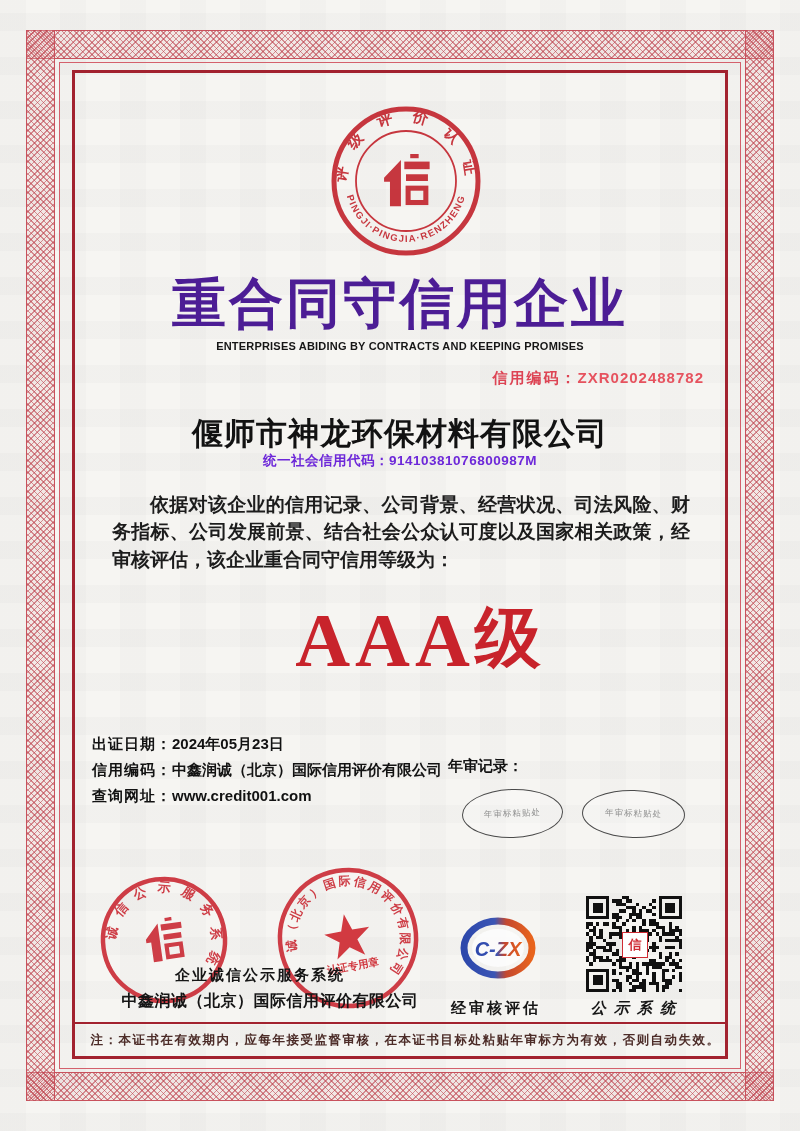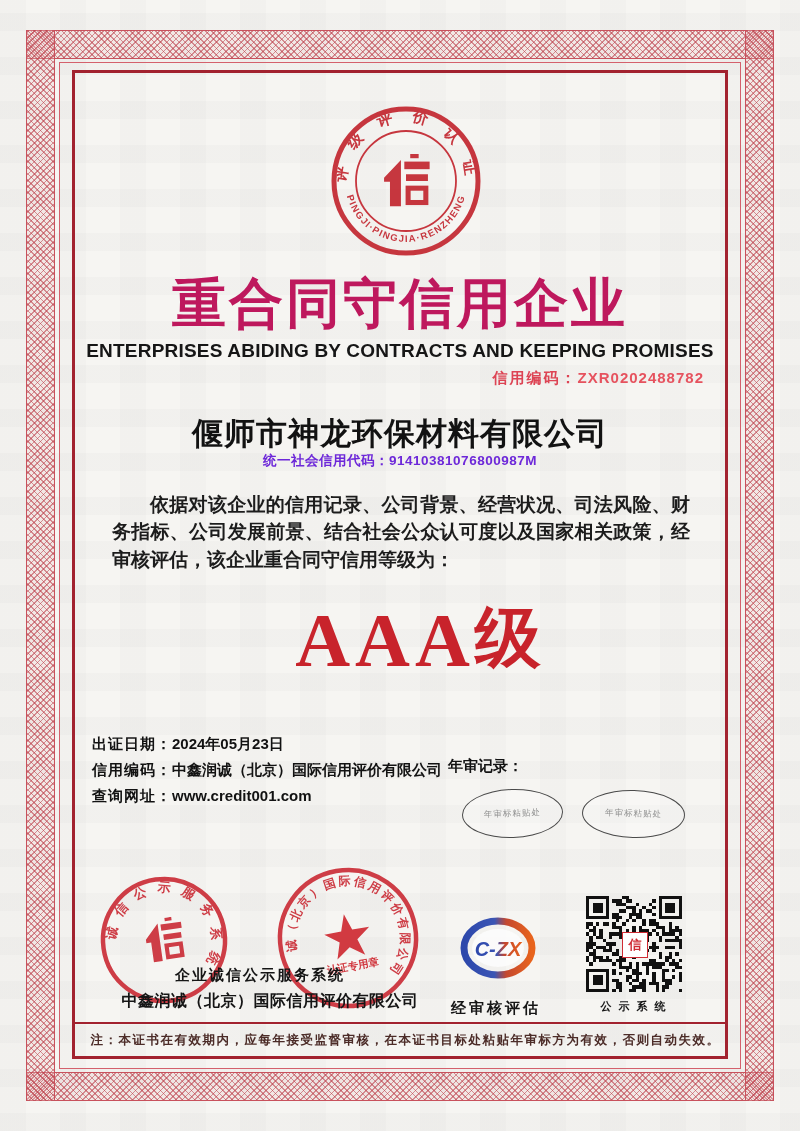--- a/index.html
+++ b/index.html
@@ -22,23 +22,23 @@
   .lace-bottom{left:26px;right:26px;bottom:30px;height:27px;border-top:1.5px solid #c8515c;border-bottom:1px solid #c8515c;}
   .lace-left{top:30px;bottom:30px;left:26px;width:27px;border-left:1px solid #c8515c;border-right:1.5px solid #c8515c;}
   .lace-right{top:30px;bottom:30px;right:26px;width:27px;border-right:1px solid #c8515c;border-left:1.5px solid #c8515c;}
   .thin-frame{position:absolute;left:59px;right:59px;top:62px;bottom:62px;border:1px solid #d4606c;}
   .main-frame{position:absolute;left:72px;right:72px;top:70px;bottom:72px;border:3px solid #a2222f;}
 
   .abs{position:absolute;}
   .center{left:0;right:0;text-align:center;}
 
   
-  .cert-title{top:268px;font-size:54px;font-weight:900;color:#be185d;letter-spacing:3px;
+  .cert-title{top:268px;font-size:54px;font-weight:900;color:#4c1d95;letter-spacing:3px;
     font-family:"Liberation Sans","DejaVu Sans",sans-serif;}
-  .cert-subtitle{top:340px;font-size:19px;font-weight:800;color:#161616;letter-spacing:.2px;}
+  .cert-subtitle{top:340px;font-size:11px;font-weight:800;color:#161616;letter-spacing:.2px;}
   .credit-line{top:369px;right:96px;font-size:15px;font-weight:700;text-align:right;}
   .credit-line .lbl{color:#dd4454;letter-spacing:2px;}
   .credit-line .val{color:#e6525e;letter-spacing:1px;}
 
   .company-name{top:413px;font-size:31px;font-weight:900;color:#121212;letter-spacing:1px;}
   .uscc-line{top:452px;font-size:13.5px;font-weight:700;color:#6d28d9;letter-spacing:.5px;}
 
   .body-par{top:491px;left:112px;width:578px;font-size:19px;line-height:1.44;
     font-family:"Liberation Serif","DejaVu Serif",serif;font-weight:700;color:#1c1c1c;
     text-indent:2em;text-align:justify;}
@@ -64,21 +64,21 @@
   .seal{position:absolute;opacity:.92;}
   .seal-top{left:328px;top:103px;}
   .seal-left{left:97px;top:873px;transform:rotate(-8deg);}
   .seal-right{left:274px;top:864px;transform:rotate(-10deg);}
   .foot-line1{top:966px;left:0;width:520px;text-align:center;font-size:15px;font-weight:800;color:#151515;letter-spacing:2px;}
   .foot-line2{top:991px;left:0;width:540px;text-align:center;font-size:16px;font-weight:800;color:#151515;letter-spacing:.5px;}
 
   .czx{left:458px;top:915px;}
   .mutual-label{top:999px;left:446px;width:100px;text-align:center;font-size:15px;font-weight:800;color:#161616;letter-spacing:3px;}
   .qr-wrap{left:586px;top:896px;width:96px;height:96px;}
-  .qr-label{top:999px;left:578px;width:112px;text-align:center;font-size:11px;font-weight:800;color:#161616;letter-spacing:2px;}
+  .qr-label{top:999px;left:578px;width:112px;text-align:center;font-size:15px;font-weight:800;color:#161616;letter-spacing:2px;font-style:italic;}
 
   .note-band{left:75px;right:75px;top:1022px;height:33px;border-top:2px solid #a2222f;
     display:flex;align-items:center;justify-content:center;padding-left:11px;}
   .note-text{font-family:"Liberation Serif","DejaVu Serif",serif;font-size:12.5px;font-weight:700;
     color:#4c2c28;letter-spacing:1.5px;white-space:nowrap;}
 
   svg text{font-family:"Liberation Sans","DejaVu Sans",sans-serif;}
 </style>
 </head>
 <body>

